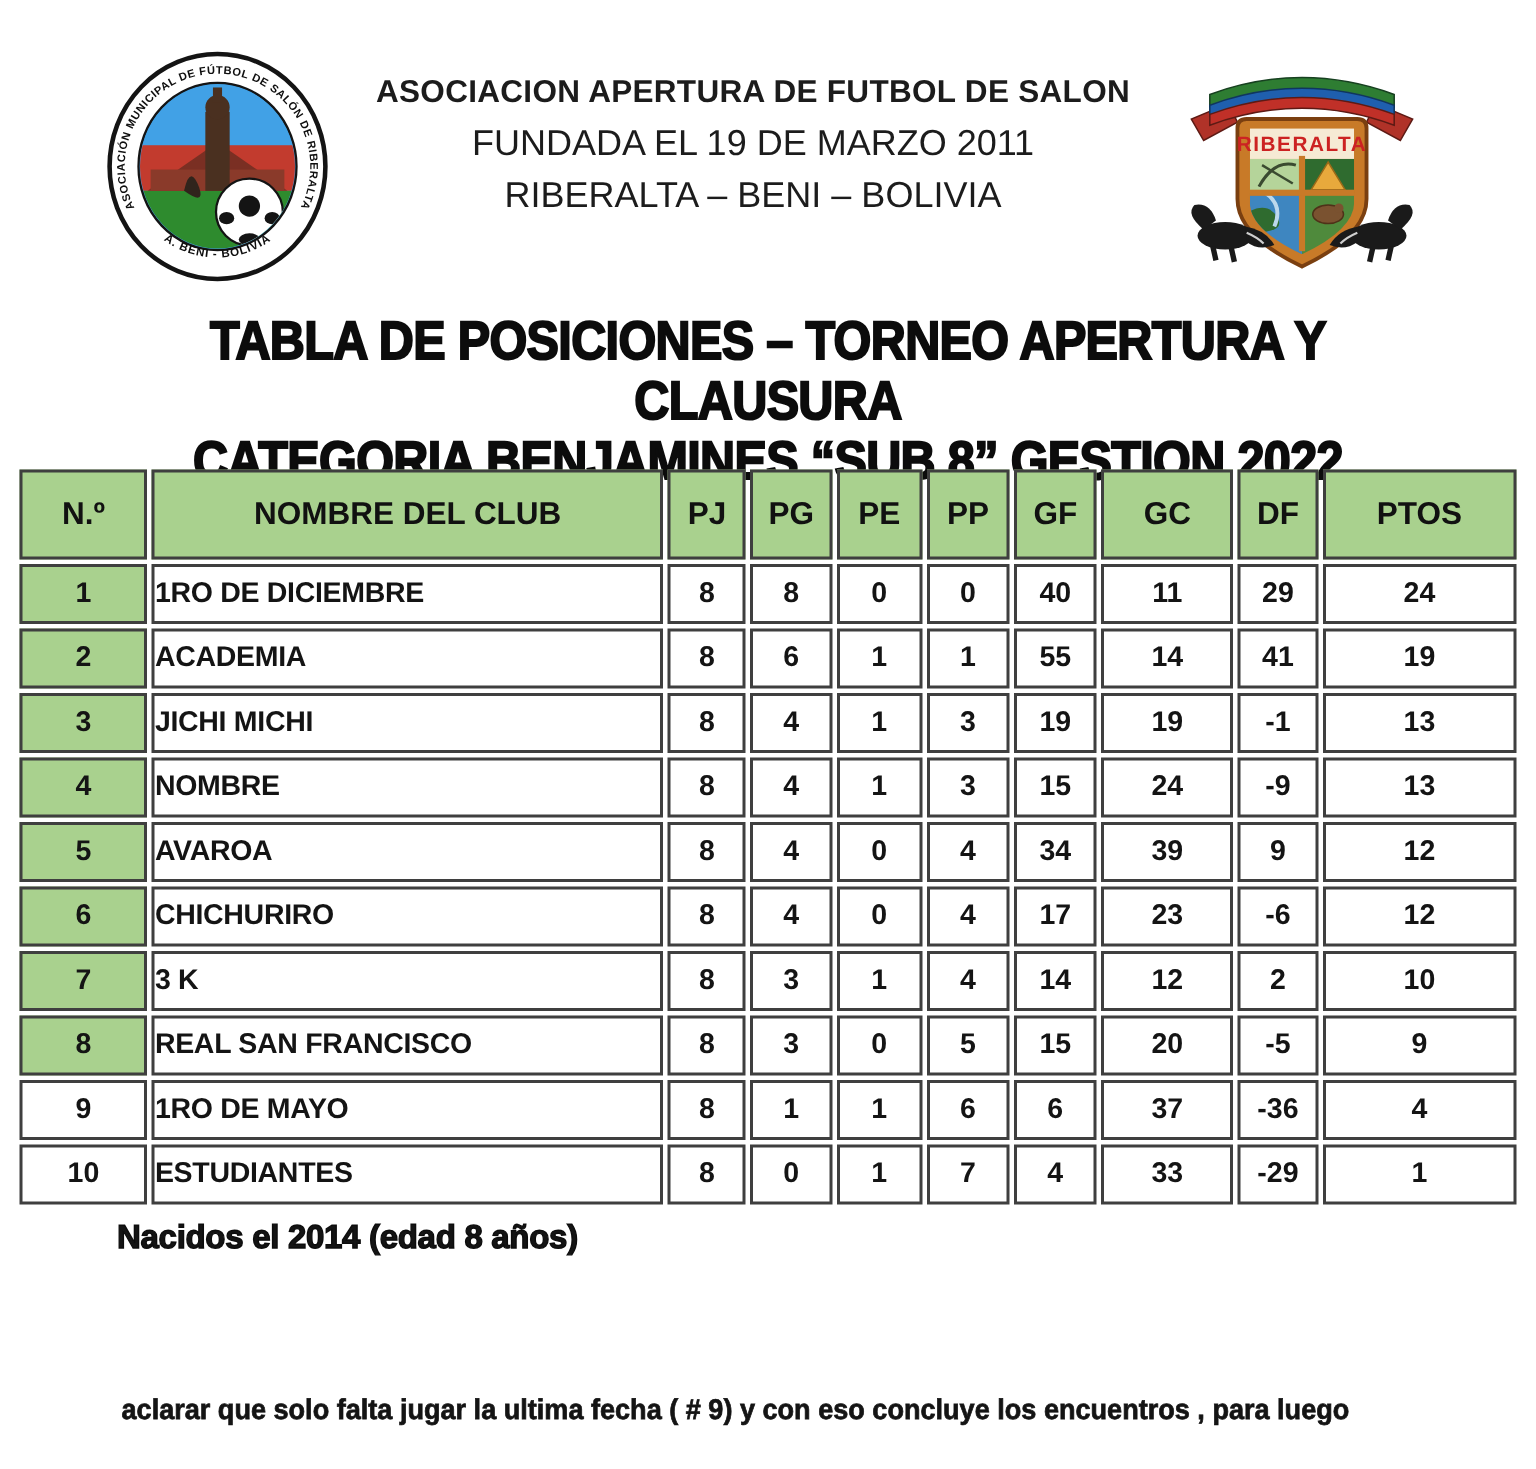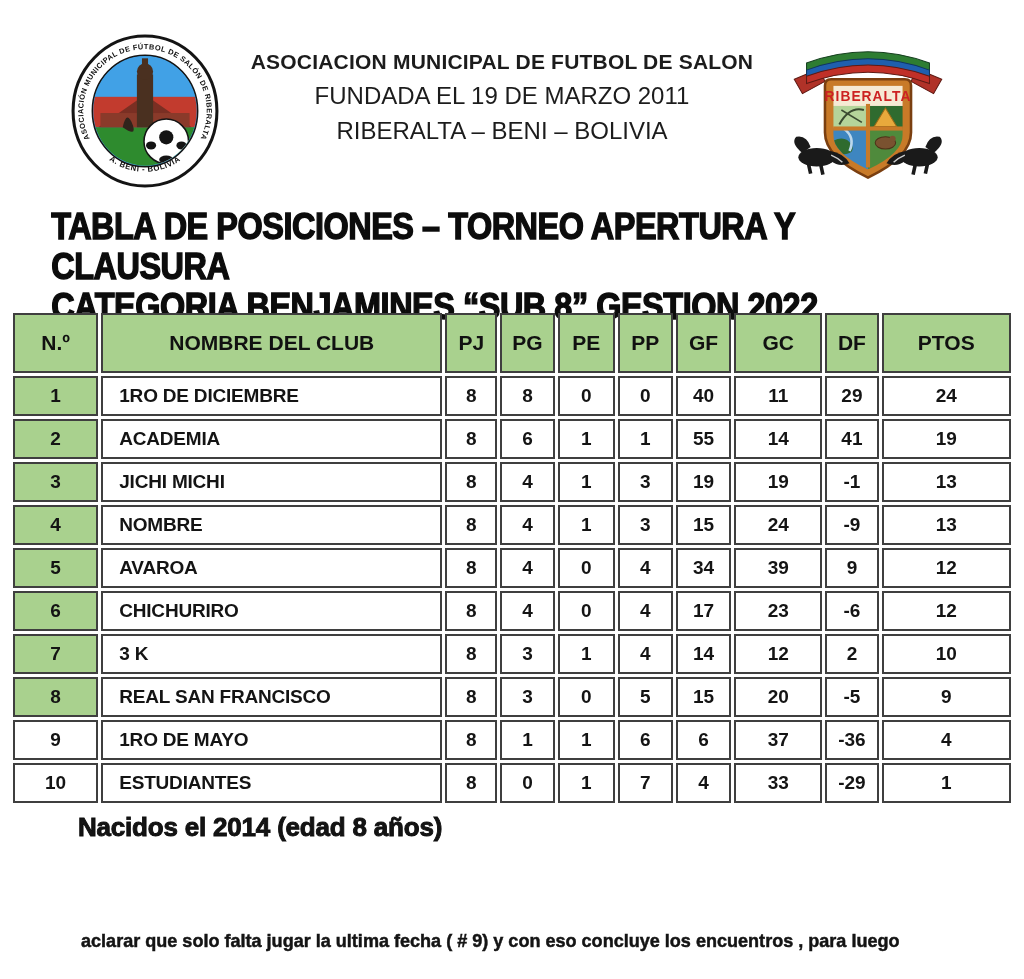--- a/index.html
+++ b/index.html
@@ -7,36 +7,36 @@
   .page { position:relative; width:1024px; height:979px; background:#fff; overflow:hidden; margin:0 auto; }
 
   
   .badge-left { position:absolute; left:70px; top:34px; width:150px; height:154px; }
   .badge-right { position:absolute; left:784px; top:26px; width:168px; height:162px; }
   .org { position:absolute; left:192px; top:50px; width:620px; text-align:center; color:#1c1c1c; }
   .org .l1 { font-size:21px; font-weight:bold; margin-bottom:8px; letter-spacing:0.2px; }
   .org .l2 { font-size:24px; margin-bottom:7px; }
 
   
-  .title { position:absolute; top:207px; left:0; width:100%; font-weight:bold; color:#0c0c0c; }
+  .title { position:absolute; top:207px; left:0; width:100%; text-align:center; font-weight:bold; color:#0c0c0c; }
   .title div { font-size:36px; line-height:40px; letter-spacing:-0.5px;
                transform:scaleX(0.9); transform-origin:50% 50%;
                -webkit-text-stroke:1.4px #0c0c0c; }
 
   
   table.standings { position:absolute; top:310px; left:10px; width:1004px;
                     border-collapse:separate; border-spacing:3px; table-layout:fixed; }
   .standings th, .standings td { border:2px solid #3f3f3f; overflow:hidden; white-space:nowrap; }
   .standings th { height:60px; background:#a9d18e; font-size:21px; font-weight:bold; text-align:center; color:#111; }
   .standings td { height:40px; font-size:19px; font-weight:bold; text-align:center; background:#fff; }
-  .standings td.club { text-align:left; padding-left:16px; letter-spacing:-0.2px;margin-top:48px; }
+  .standings td.club { text-align:left; letter-spacing:-0.2px;margin-top:48px; }
   .standings td.green { background:#a9d18e; }
 
   
-  .nacidos { position:absolute; left:78px; top:812px; font-size:26px; font-weight:bold;
+  .nacidos { position:absolute; left:78px; top:812px; font-size:22px; font-weight:bold;
              letter-spacing:-0.2px; -webkit-text-stroke:0.9px #0c0c0c; }
   .aclarar { position:absolute; left:76px; top:868px; font-size:19px; font-weight:bold;
              line-height:29px; white-space:pre; transform:scaleX(0.95); transform-origin:0 0;
              -webkit-text-stroke:0.5px #141414; }
 
   svg text { font-family:"Liberation Sans", sans-serif; }
 </style>
 </head>
 <body>
 
@@ -70,21 +70,21 @@
       <text font-size="7.3" font-weight="bold" fill="#0e0e0e" letter-spacing="0.4">
         <textPath href="#lbArcTop" startOffset="50%" text-anchor="middle">ASOCIACIÓN MUNICIPAL DE FÚTBOL DE SALÓN DE RIBERALTA</textPath>
       </text>
       <text font-size="7.6" font-weight="bold" fill="#0e0e0e" letter-spacing="0.6">
         <textPath href="#lbArcBot" startOffset="50%" text-anchor="middle">A. BENI - BOLIVIA</textPath>
       </text>
     </svg>
   </div>
 
   <div class="org">
-    <div class="l1">ASOCIACION MUNICIPAL DE FUTBOL DE SALON</div>
+    <div class="l1">ASOCIACION APERTURA DE FUTBOL DE SALON</div>
     <div class="l2">FUNDADA EL 19 DE MARZO 2011</div>
     <div class="l2">RIBERALTA – BENI – BOLIVIA</div>
   </div>
 
   <div class="badge-right">
     <svg viewBox="0 0 164 158" width="168" height="162">
 
       <path d="M 34,42 L 10,52 L 18,66 L 40,54 Z" fill="#b03228" stroke="#5d1a14" stroke-width="1"></path>
       <path d="M 130,42 L 154,52 L 146,66 L 124,54 Z" fill="#b03228" stroke="#5d1a14" stroke-width="1"></path>
       <path d="M 22,36 Q 82,14 142,36 L 142,44 Q 82,22 22,44 Z" fill="#2e7d32" stroke="#174020" stroke-width="1"></path>

